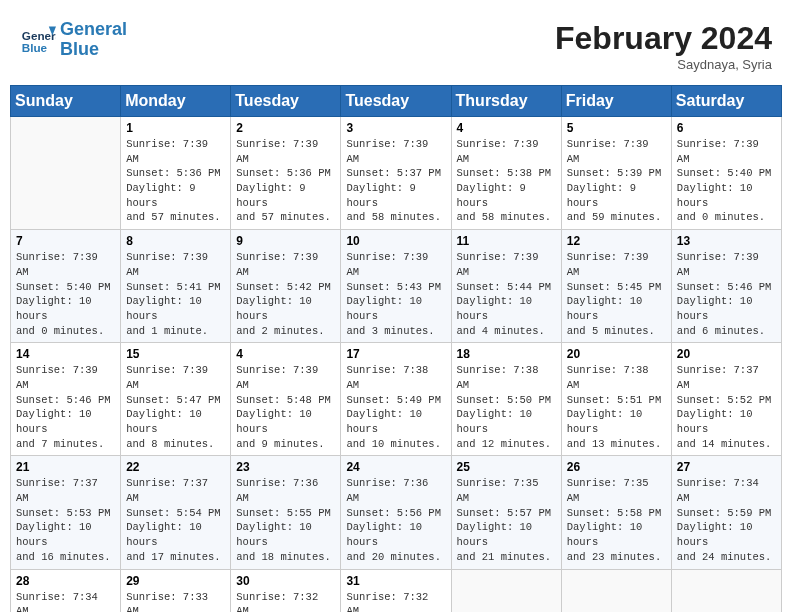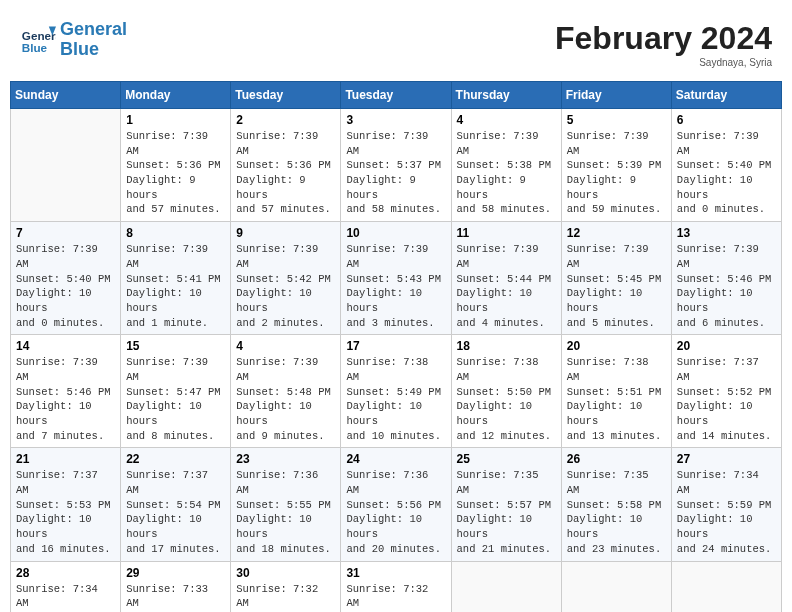--- a/index.html
+++ b/index.html
@@ -36,35 +36,35 @@
     }
     .title-block {
       text-align: right;
     }
     .month-title {
       font-size: 32px;
       font-weight: bold;
       color: #222;
     }
     .location {
-      font-size: 10px;
+      font-size: 13px;
       color: #555;
     }
     .calendar {
       width: 100%;
       border-collapse: collapse;
       margin-top: 8px;
       font-size: 11px;
     }
     .calendar th {
       background-color: #2a6db5;
       color: #fff;
       padding: 6px 4px;
       text-align: left;
-      font-size: 12px;
+      font-size: 16px;
       font-weight: bold;
       border: 1px solid #1a5a9a;
     }
     .calendar td {
       border: 1px solid #ccc;
       vertical-align: top;
       padding: 4px 5px;
       width: 110px;
       min-height: 80px;
       background: #fff;

